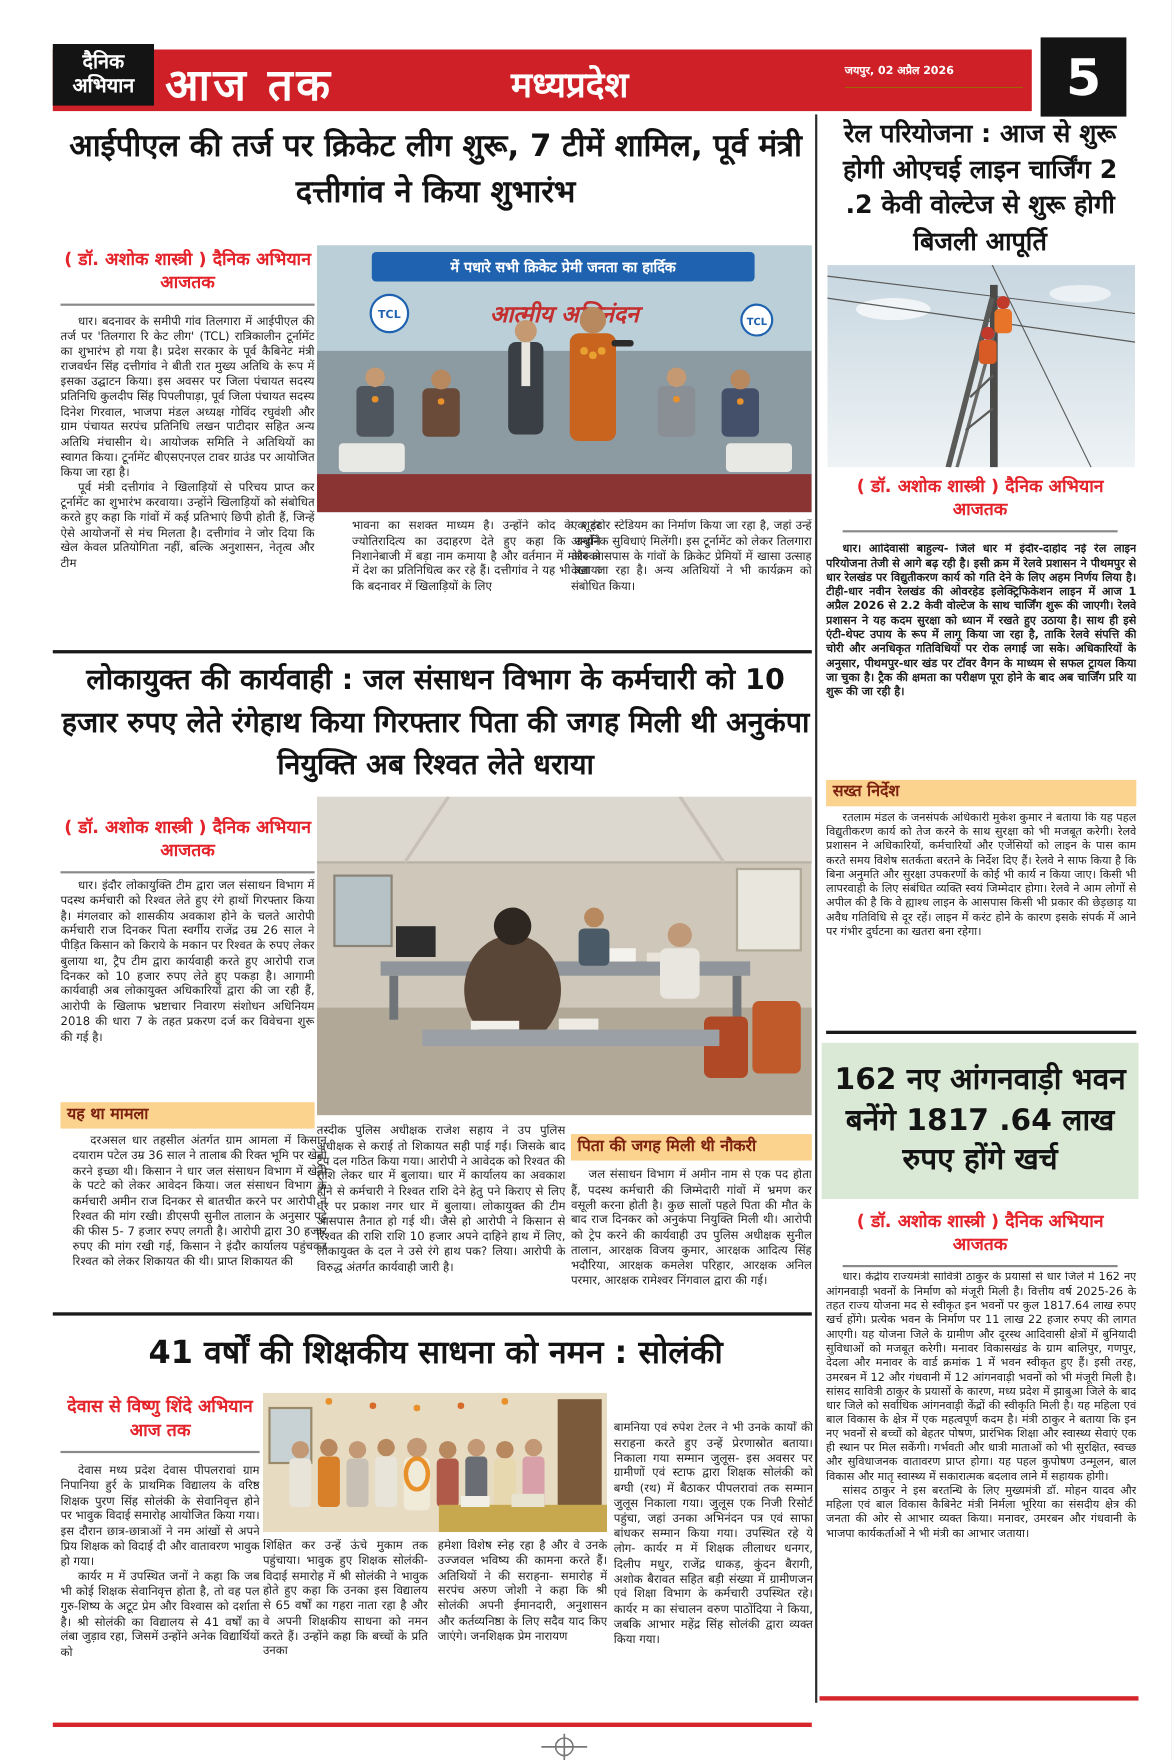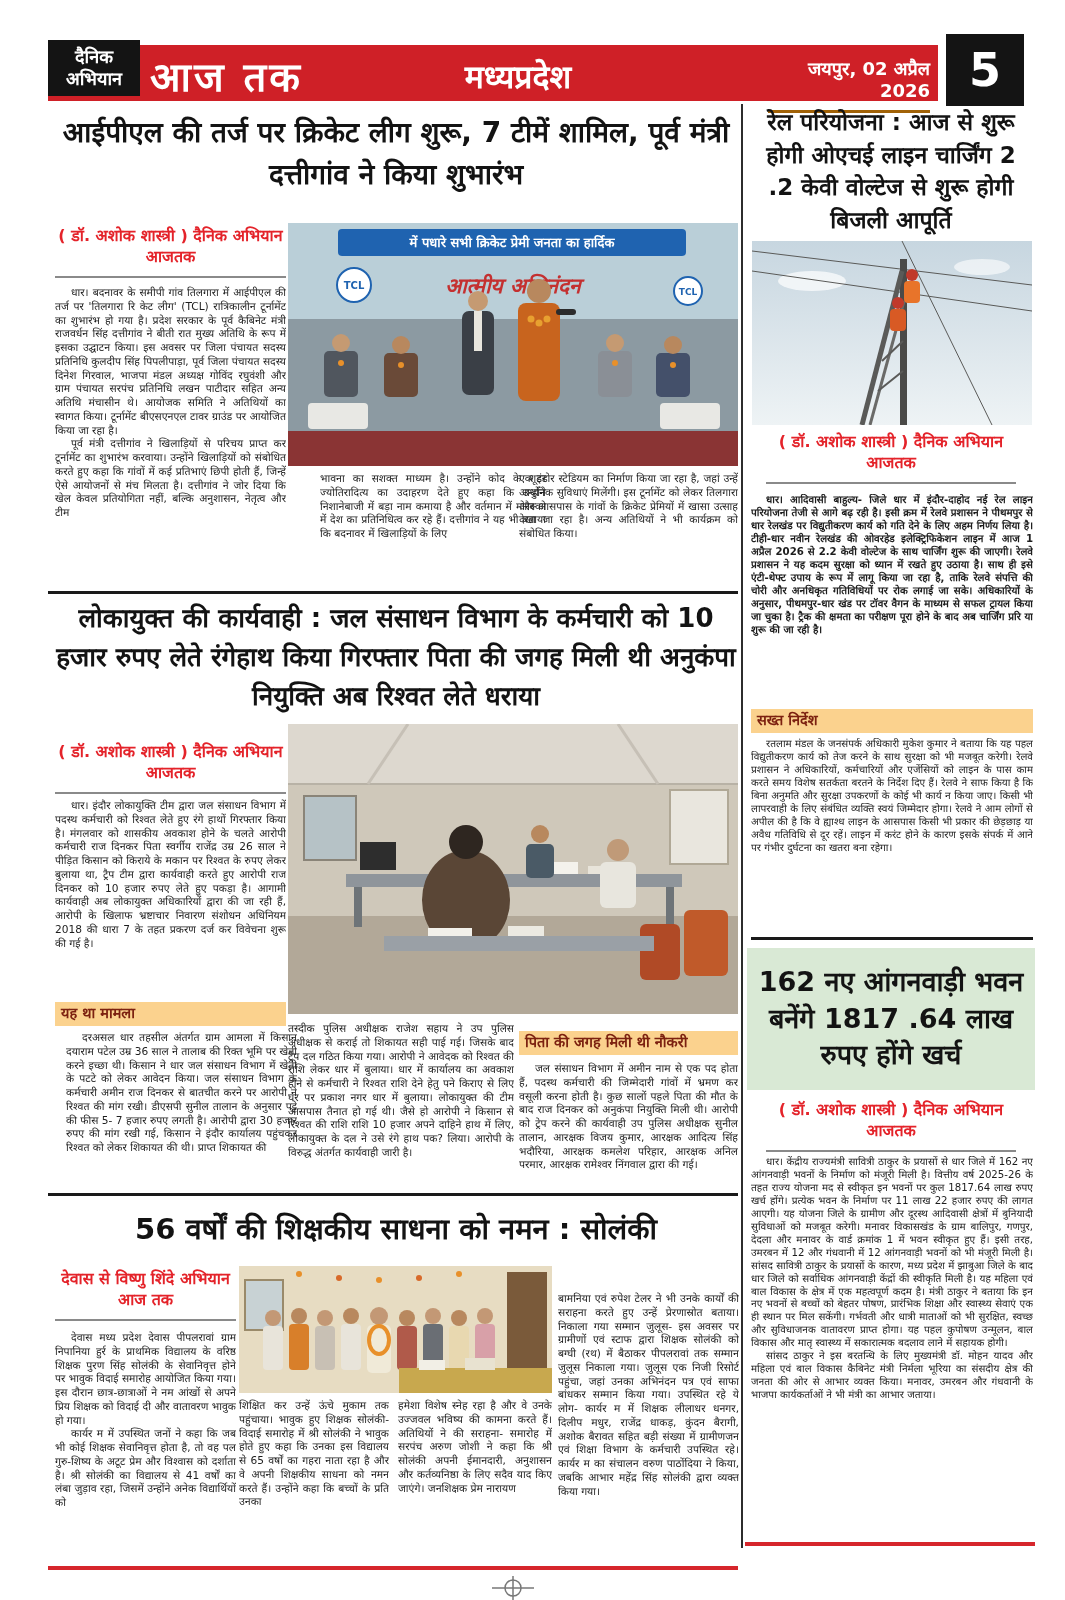--- a/index.html
+++ b/index.html
@@ -6,22 +6,22 @@
   .page{position:relative;width:1065px;height:1600px;background:#ffffff;margin:0 auto;
         font-family:"DejaVu Sans",sans-serif;overflow:hidden;color:#1c1c1c;}
   .abs{position:absolute;}
   
   .mast-red{left:48px;top:45px;width:890px;height:56px;background:#cf2027;}
   .brand-box{left:48px;top:40px;width:92px;height:56px;background:#141414;color:#fff;
              font-weight:bold;font-size:18px;text-align:center;display:flex;flex-direction:column;
              justify-content:center;line-height:1.25;}
   .mast-logo{left:150px;top:48px;color:#fff;font-weight:bold;font-size:40px;letter-spacing:3px;}
   .mast-section{left:368px;top:54px;width:300px;color:#fff;font-weight:bold;font-size:32px;text-align:center;}
-  .mast-date{left:768px;top:56px;width:162px;color:#fff;font-weight:bold;font-size:18px;text-align:right;
-             border-bottom:3px solid #a16207;padding-bottom:9px;}
+  .mast-date{left:768px;top:56px;width:162px;color:#fff;font-weight:bold;font-size:10px;text-align:left;
+             border-bottom:1px solid #a16207;padding-bottom:9px;}
   .mast-page{left:946px;top:34px;width:78px;height:72px;background:#141414;color:#fff;font-weight:bold;
              font-size:46px;display:flex;align-items:center;justify-content:center;}
   
   .headline{font-weight:bold;color:#131313;text-align:center;overflow:hidden;}
   .byline{color:#e4232a;font-weight:bold;text-align:center;font-size:16px;line-height:1.3;
           border-bottom:2px solid #8a8a8a;padding-bottom:8px;overflow:hidden;}
   .body-text{font-size:10.6px;line-height:1.3;text-align:justify;overflow:hidden;color:#1d1d1d;}
   .body-text p{margin:0;text-indent:16px;}
   .body-sm{font-size:10.2px;line-height:1.27;text-align:justify;overflow:hidden;color:#1d1d1d;}
   .body-sm p{margin:0;text-indent:15px;}
@@ -207,21 +207,21 @@
   <div class="abs body-text" id="l-col2">
     <p style="text-indent:0">तस्दीक पुलिस अधीक्षक राजेश सहाय ने उप पुलिस अधीक्षक से कराई तो शिकायत सही पाई गई। जिसके बाद ट्रैप दल गठित किया गया। आरोपी ने आवेदक को रिश्वत की राशि लेकर धार में बुलाया। धार में कार्यालय का अवकाश होने से कर्मचारी ने रिश्वत राशि देने हेतु पने किराए से लिए घर पर प्रकाश नगर धार में बुलाया। लोकायुक्त की टीम आसपास तैनात हो गई थी। जैसे हो आरोपी ने किसान से रिश्वत की राशि राशि 10 हजार अपने दाहिने हाथ में लिए, लोकायुक्त के दल ने उसे रंगे हाथ पक? लिया। आरोपी के विरुद्ध अंतर्गत कार्यवाही जारी है।</p>
   </div>
   <div class="abs subhead" id="l-sub2">पिता की जगह मिली थी नौकरी</div>
   <div class="abs body-text" id="l-col3">
     <p>जल संसाधन विभाग में अमीन नाम से एक पद होता हैं, पदस्थ कर्मचारी की जिम्मेदारी गांवों में भ्रमण कर वसूली करना होती है। कुछ सालों पहले पिता की मौत के बाद राज दिनकर को अनुकंपा नियुक्ति मिली थी। आरोपी को ट्रेप करने की कार्यवाही उप पुलिस अधीक्षक सुनील तालान, आरक्षक विजय कुमार, आरक्षक आदित्य सिंह भदौरिया, आरक्षक कमलेश परिहार, आरक्षक अनिल परमार, आरक्षक रामेश्वर निंगवाल द्वारा की गई।</p>
   </div>
 
   <div class="abs hrule" id="div2"></div>
 
-  <div class="abs headline" id="t-headline">56 वर्षों की शिक्षकीय साधना को नमन : सोलंकी</div>
+  <div class="abs headline" id="t-headline">41 वर्षों की शिक्षकीय साधना को नमन : सोलंकी</div>
   <div class="abs byline" id="t-byline">देवास से विष्णु शिंदे अभियान आज तक</div>
 
   <div class="abs photo" id="t-photo">
     <svg width="313" height="127" viewBox="0 0 313 127">
       <rect width="313" height="127" fill="#e7dcc2"></rect>
       <rect x="268" y="6" width="40" height="121" fill="#7a5a3a"></rect>
       <rect x="6" y="14" width="38" height="50" fill="#c8d2d4" stroke="#9a8a6a" stroke-width="2"></rect>
       <g>
         <circle cx="60" cy="8" r="3" fill="#e8902a"></circle>
           <circle cx="100" cy="12" r="3" fill="#d86a2a"></circle>

